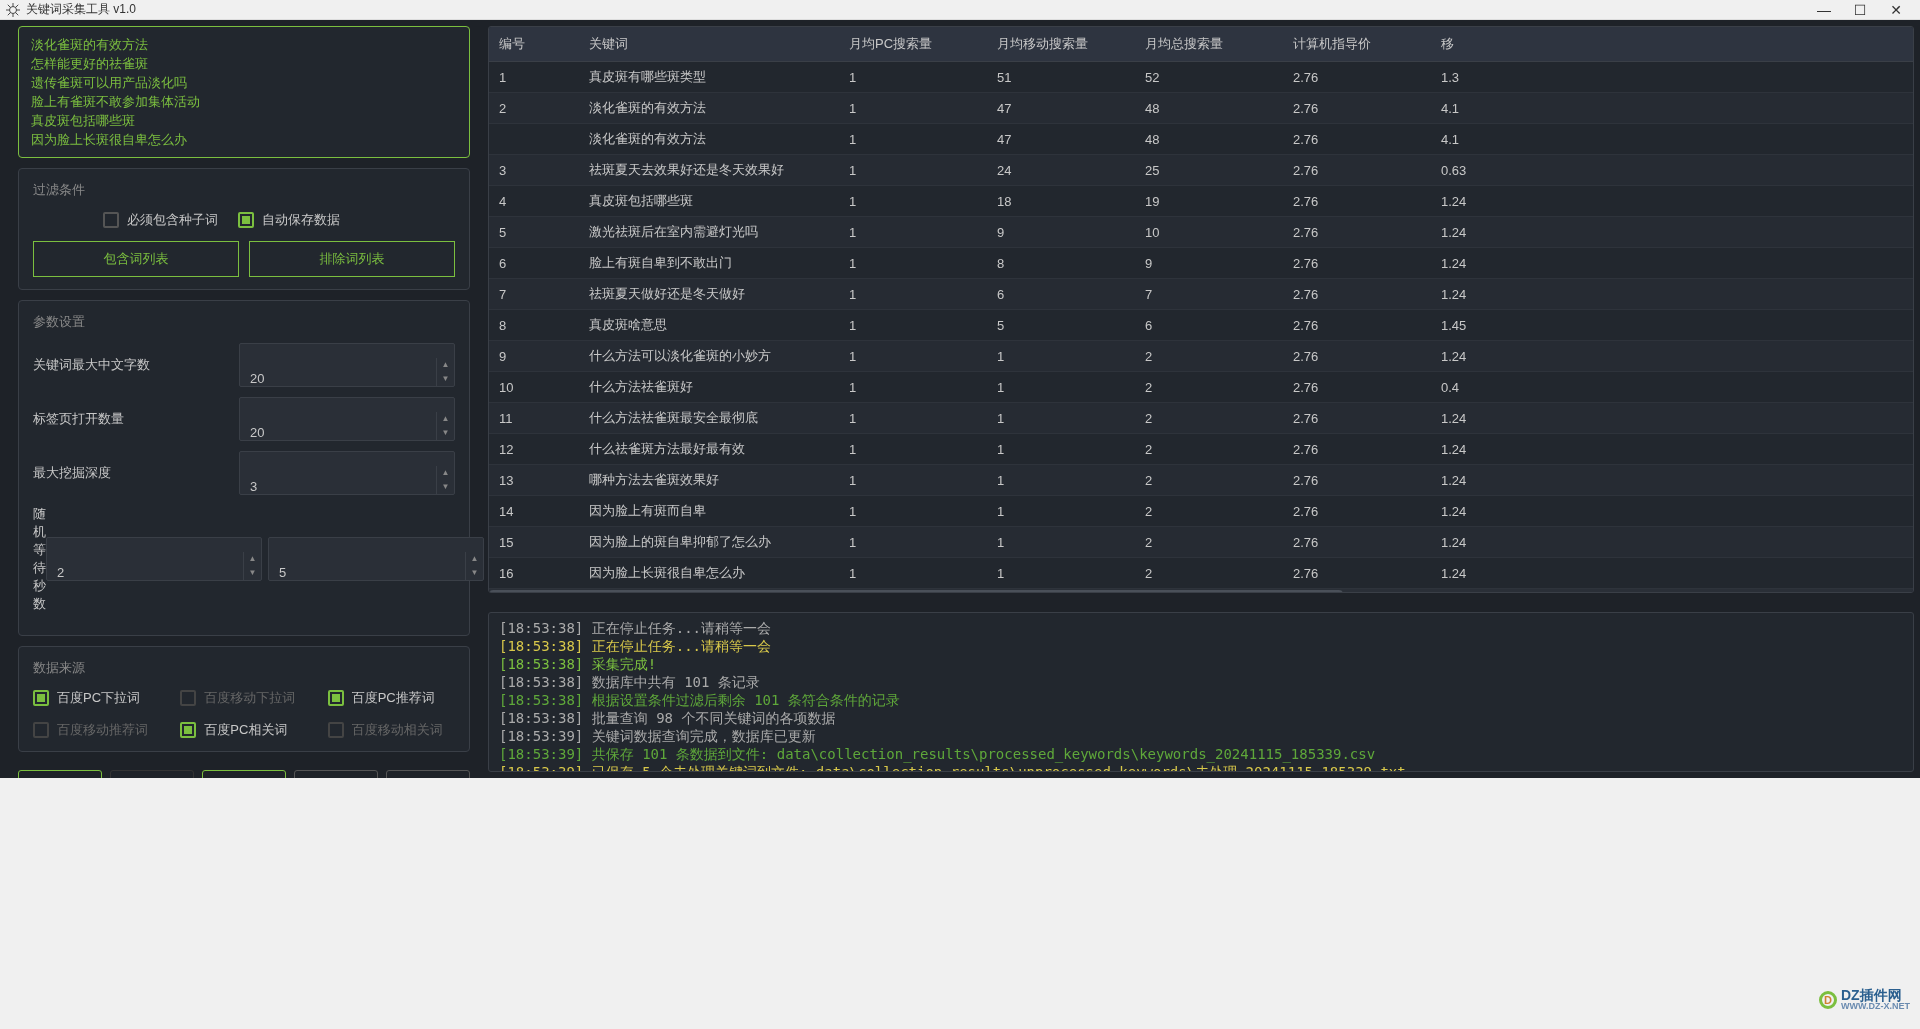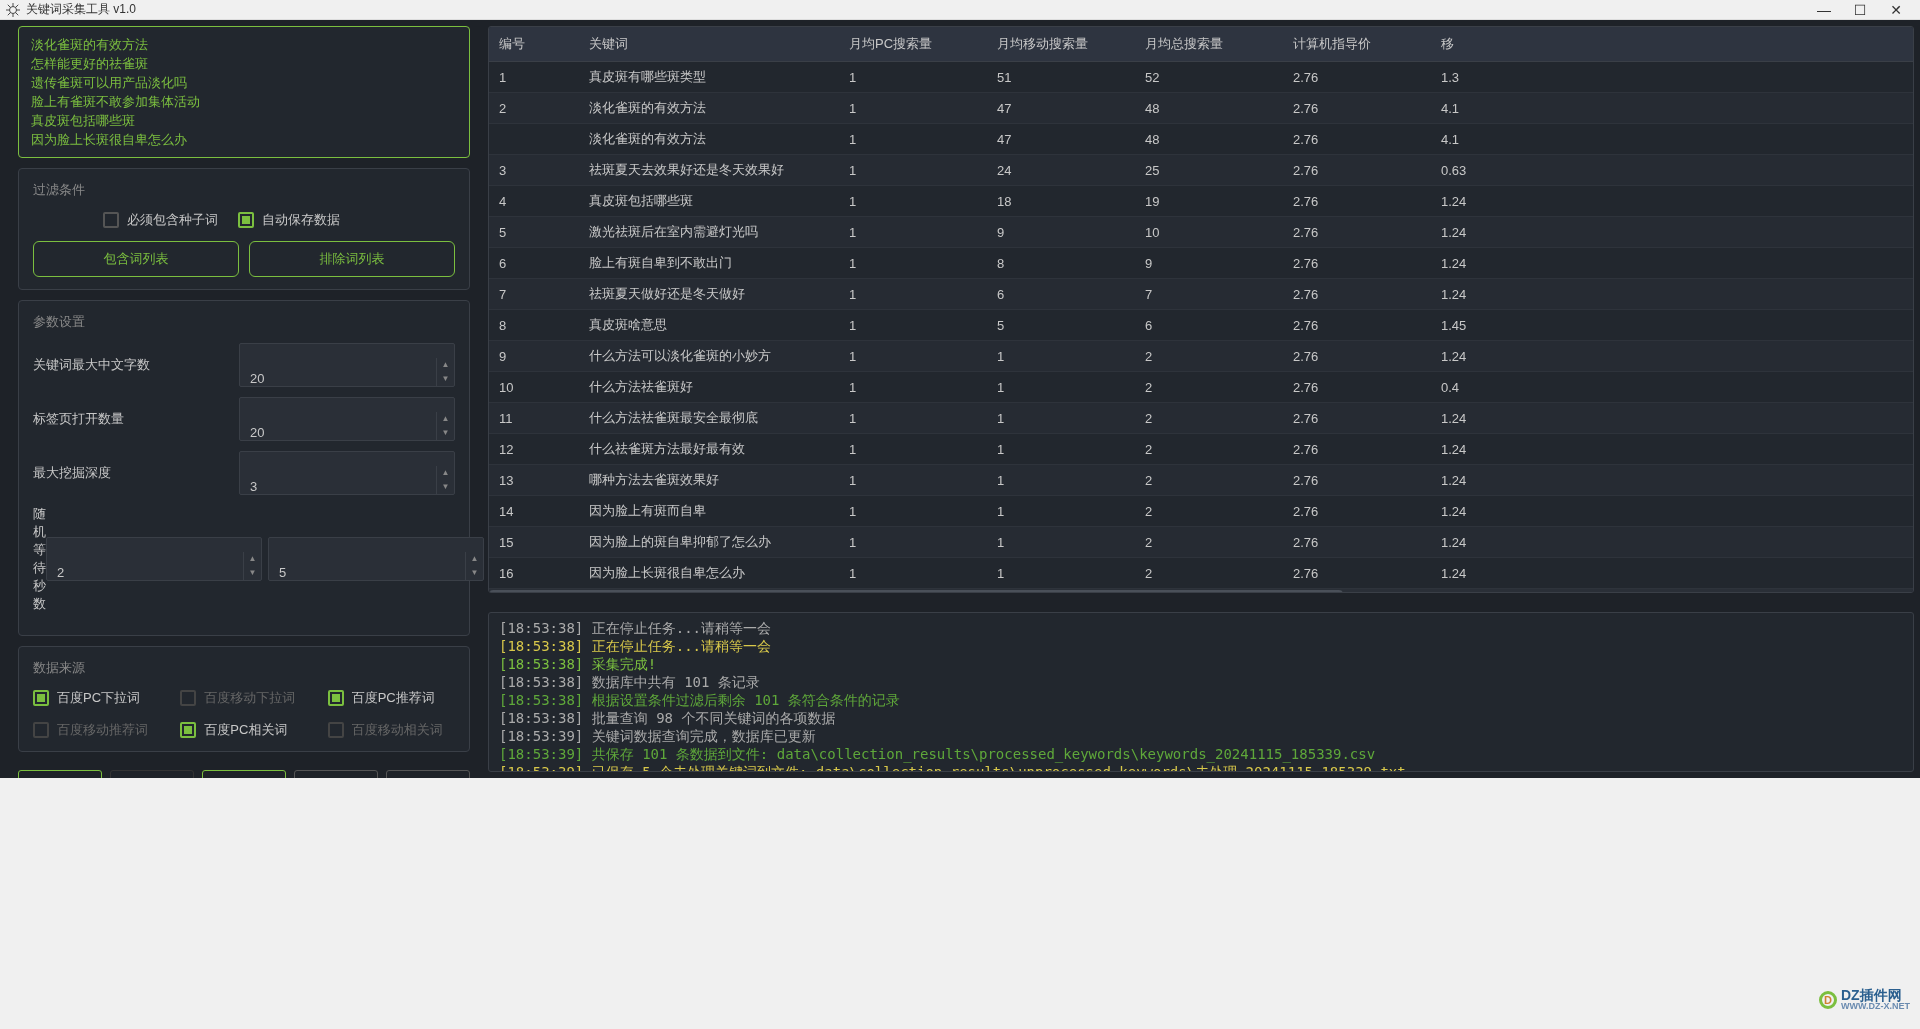--- a/index.html
+++ b/index.html
@@ -17,21 +17,21 @@
 .section-title { color: #888; font-size: 13px; margin-bottom: 12px; }
 .filter-row { display: flex; gap: 20px; margin-bottom: 12px; padding-left: 70px; }
 .checkbox-wrap { display: flex; align-items: center; gap: 8px; cursor: pointer; }
 .checkbox { width: 16px; height: 16px; border: 2px solid #555; border-radius: 2px; display: flex; align-items: center; justify-content: center; }
 .checkbox.checked { border-color: #7bbf3f; }
 .checkbox.checked::after { content: ""; width: 8px; height: 8px; background: #7bbf3f; }
 .checkbox-label { color: #c8c8c8; font-size: 13px; }
 .checkbox-wrap.disabled .checkbox { border-color: #444; }
 .checkbox-wrap.disabled .checkbox-label { color: #666; }
 .btn-row { display: flex; gap: 10px; }
-.btn-outline { flex: 1; border: 1px solid #7bbf3f; color: #7bbf3f; background: transparent; padding: 8px 0; text-align: center; border-radius: 6px; cursor: pointer; font-size: 13px; }
+.btn-outline { flex: 1; border: 1px solid #7bbf3f; color: #7bbf3f; background: transparent; padding: 8px 0; text-align: center; border-radius: 0; cursor: pointer; font-size: 13px; }
 .param-row { display: flex; align-items: center; margin-bottom: 10px; }
 .param-label { width: 220px; color: #c8c8c8; font-size: 13px; }
 .spinbox { flex: 1; display: flex; background: #2a2f37; border: 1px solid #3a3f47; border-radius: 2px; height: 44px; align-items: flex-end; }
 .spinbox input { flex: 1; background: transparent; border: none; color: #c8c8c8; padding: 0 10px; font-size: 13px; outline: none; }
 .spinbox .arrows { width: 18px; display: flex; flex-direction: column; border-left: 1px solid #3a3f47; }
 .spinbox .arrows span { height: 14px; font-size: 8px; color: #888; text-align: center; line-height: 14px; cursor: pointer; }
 .spin-pair { display: flex; gap: 6px; flex: 1; }
 .source-grid { display: grid; grid-template-columns: 1fr 1fr 1fr; gap: 14px 20px; }
 .action-row { display: flex; gap: 8px; margin-top: auto; padding-top: 8px; }
 .action-btn { flex: 1; padding: 8px 0; text-align: center; border-radius: 3px; cursor: pointer; font-size: 13px; border: 1px solid transparent; }

